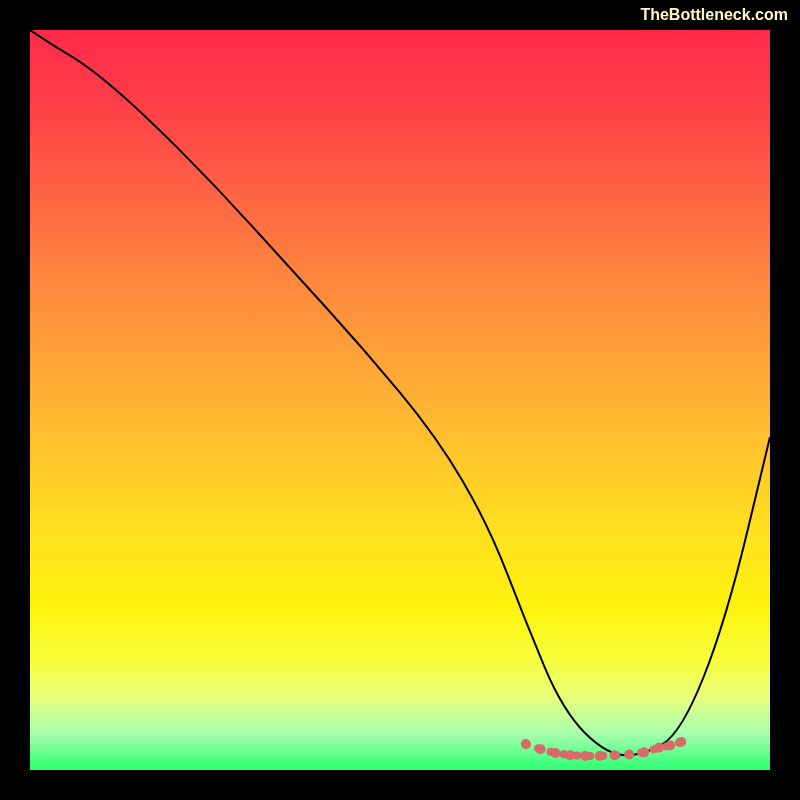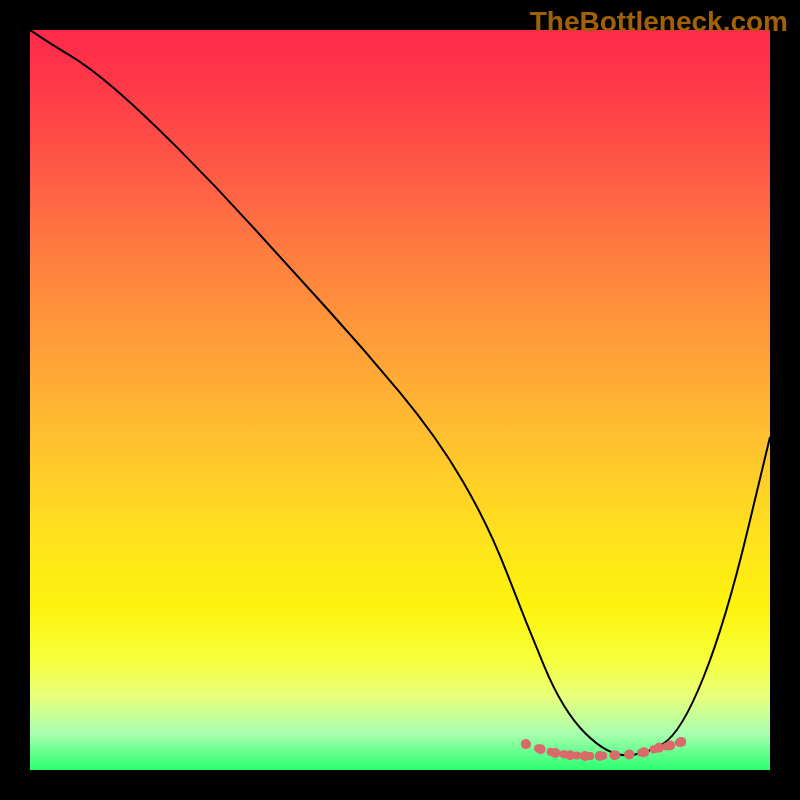--- a/index.html
+++ b/index.html
@@ -7,22 +7,22 @@
     width: 800px;
     height: 800px;
     background: #000;
     position: relative;
     font-family: Arial, sans-serif;
   }
   .watermark {
     position: absolute;
     top: 6px;
     right: 12px;
-    color: #a16207;
-    font-size: 28px;
+    color: #fef9c3;
+    font-size: 16px;
     font-weight: bold;
     z-index: 10;
   }
   .plot-area {
     position: absolute;
     left: 30px;
     top: 30px;
     width: 740px;
     height: 740px;
     overflow: hidden;

